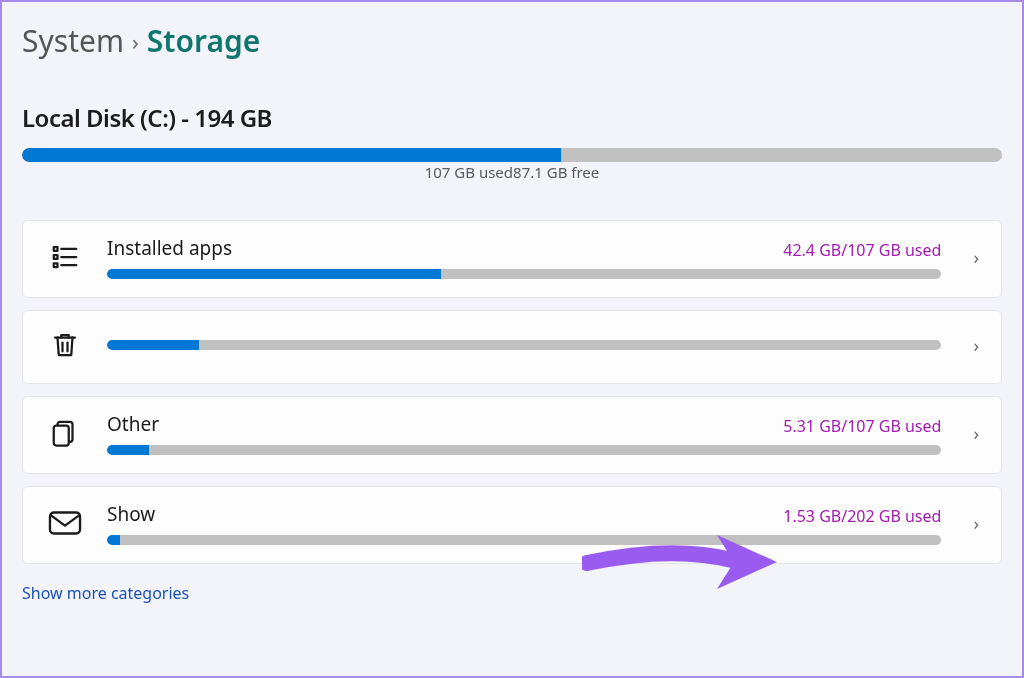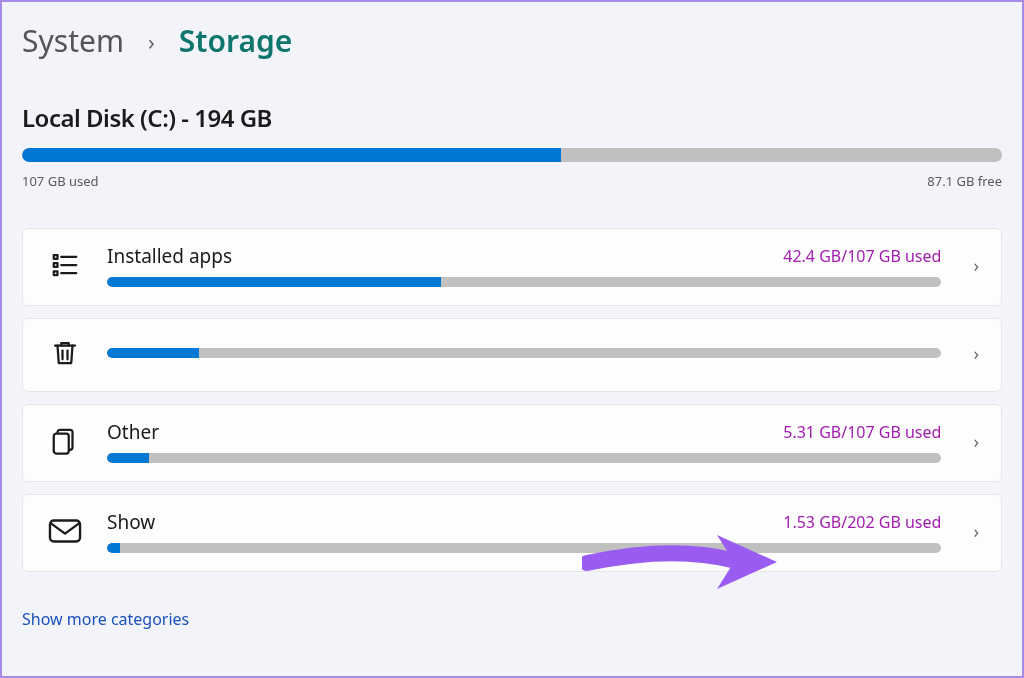--- a/index.html
+++ b/index.html
@@ -12,21 +12,21 @@
     border: 2px solid #a68ce8;
     padding: 18px 20px 0 20px;
     color: #1b1b1b;
     position: relative;
   }
 
   
   .breadcrumb {
     display: flex;
     align-items: center;
-    gap: 24px;
+    gap: 8px;
     font-size: 30px;
     font-weight: 400;
     color: #555;
     margin-bottom: 40px;
   }
   .breadcrumb .chev { font-size: 22px; color: #666; }
   .breadcrumb .current { font-weight: 600; color: #0f766e; }
 
   
   .disk-title {
@@ -42,24 +42,24 @@
     background: #c0c0c0;
     overflow: hidden;
   }
   .disk-bar .fill {
     height: 100%;
     background: #0078d4;
     border-radius: 7px 0 0 7px;
   }
   .disk-stats {
     display: flex;
-    justify-content: space-between;
-    font-size: 13px;
+    justify-content: center;
+    font-size: 15px;
     color: #5a5a5a;
-    margin-top: 10px;
+    margin-top: 0;
     margin-bottom: 38px;
   }
 
   
   .rows { display: flex; flex-direction: column; gap: 12px; }
   .row {
     background: #fdfdfd;
     border: 1px solid #e5e5e5;
     border-radius: 6px;
     display: flex;
@@ -72,21 +72,21 @@
   .row .icon {
     width: 40px; height: 40px;
     display: flex; align-items: center; justify-content: center;
     flex-shrink: 0;
     color: #1b1b1b;
   }
   .row .body { flex: 1; min-width: 0; }
   .row .top {
     display: flex;
     justify-content: space-between;
-    align-items: center;
+    align-items: flex-end;
     margin-bottom: 8px;
   }
   .row .name { font-size: 19px; color: #1b1b1b; }
   .row .usage { font-size: 16px; color: #a21caf; }
   .row .bar {
     width: 100%;
     height: 10px;
     border-radius: 5px;
     background: #c0c0c0;
     overflow: hidden;
@@ -99,21 +99,21 @@
   .row .chevron {
     color: #6a6a6a;
     font-size: 18px;
     flex-shrink: 0;
     margin-left: 10px;
   }
 
   .show-more {
     color: #1a52bb;
     font-size: 16px;
-    margin-top: 36px;
+    margin-top: 18px;
     cursor: pointer;
     display: inline-block;
   }
 
   
   .arrow-annot {
     position: absolute;
     left: 580px;
     top: 533px;
     pointer-events: none;

